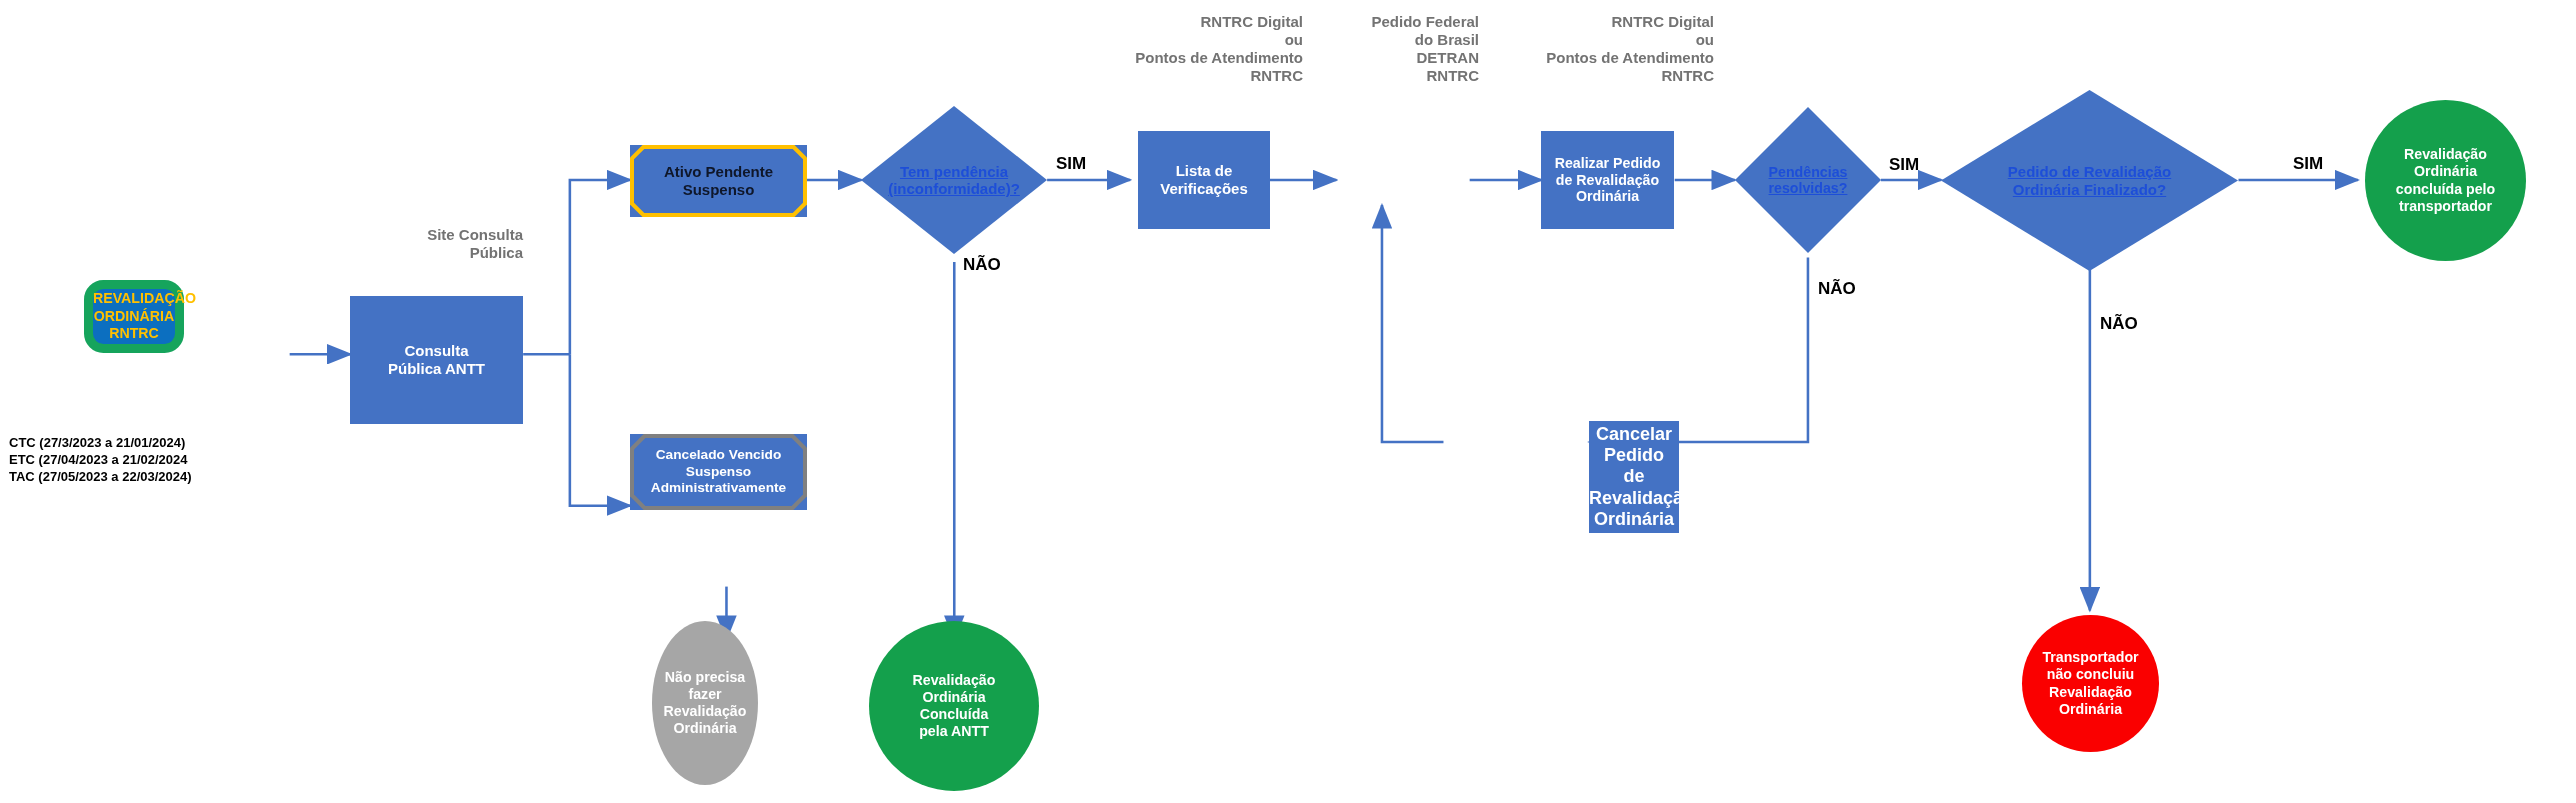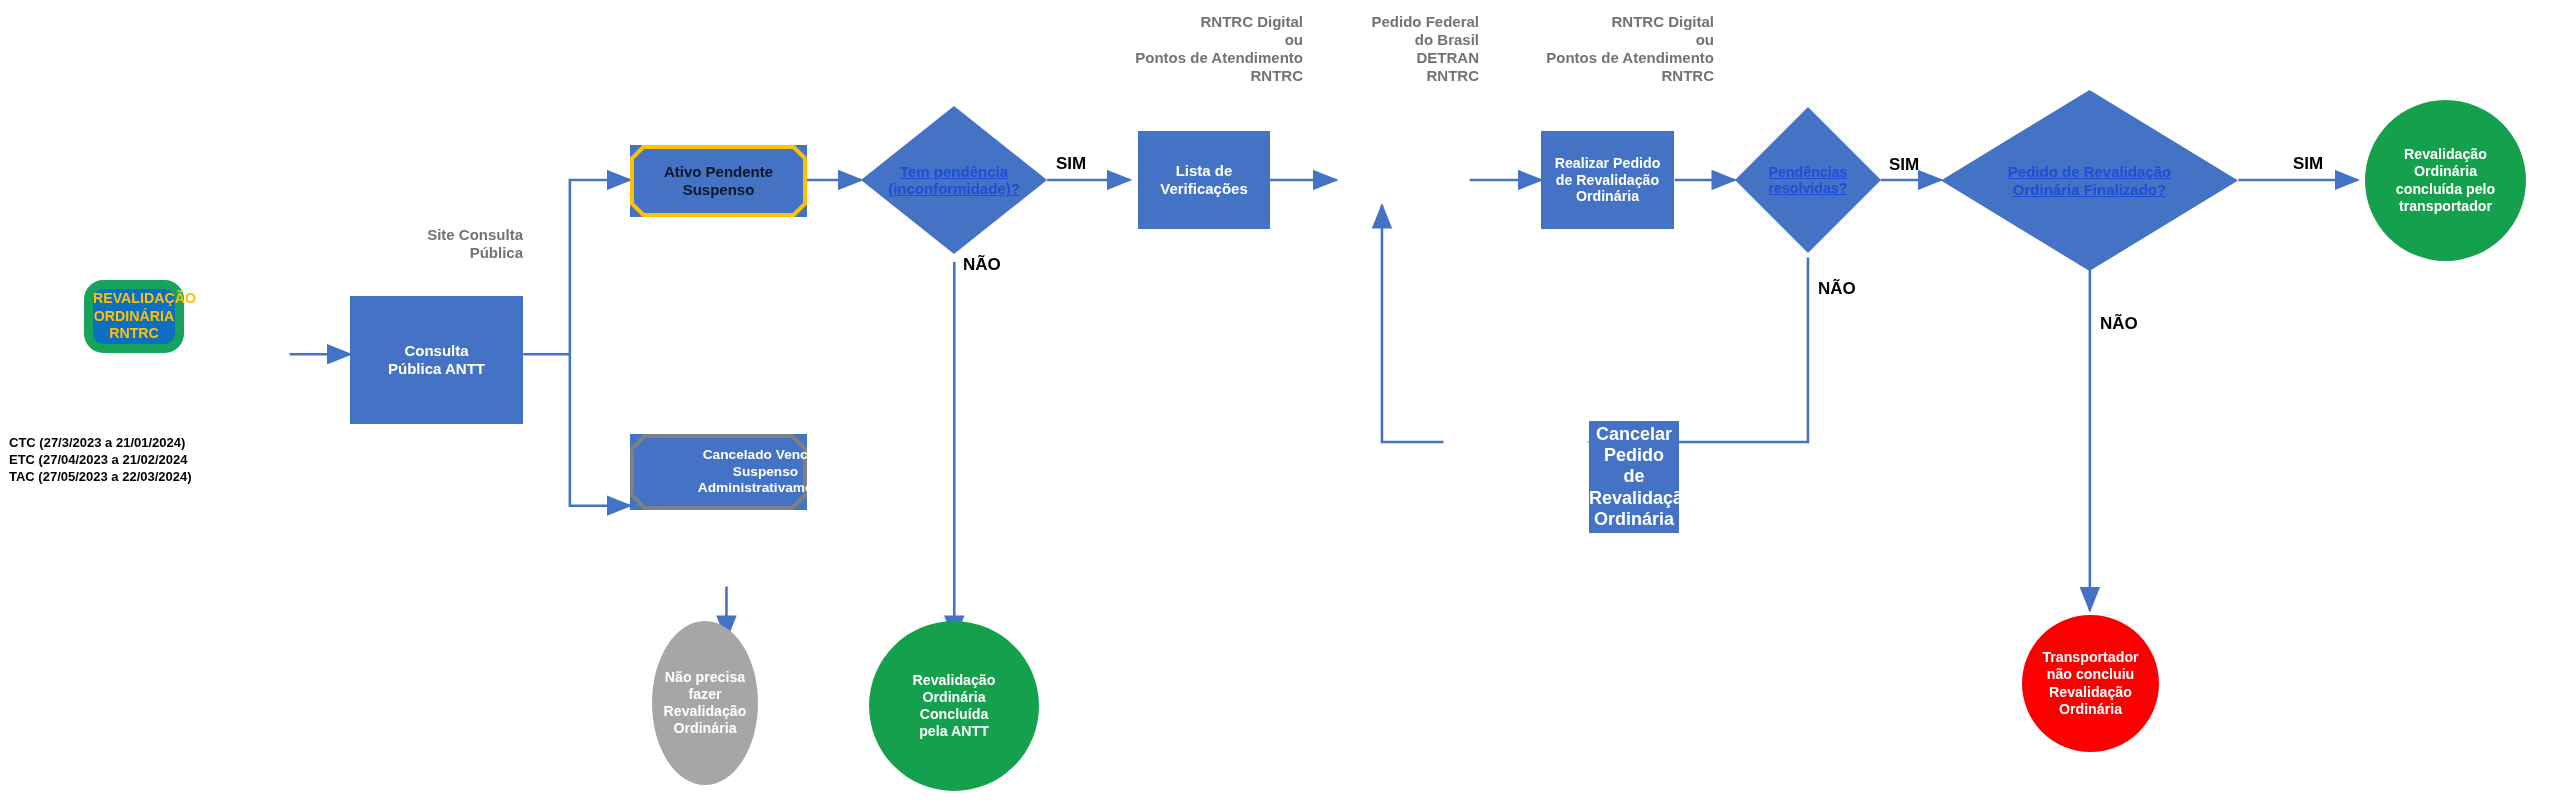--- a/index.html
+++ b/index.html
@@ -155,21 +155,21 @@
 Pendente
 Suspenso</span>
     </div>
   </div>
 
   <div class="statusbox" style="left:630px;top:434px;width:177px;height:76px;">
     <div style="position:absolute;inset:0;background:#808080;
          clip-path:polygon(13.7px 0,calc(100% - 13.7px) 0,100% 13.7px,100% calc(100% - 13.7px),calc(100% - 13.7px) 100%,13.7px 100%,0 calc(100% - 13.7px),0 13.7px);"></div>
     <div style="position:absolute;inset:4px;background:#4472C4;
          clip-path:polygon(11.4px 0,calc(100% - 11.4px) 0,100% 11.4px,100% calc(100% - 11.4px),calc(100% - 11.4px) 100%,11.4px 100%,0 calc(100% - 11.4px),0 11.4px);"></div>
-    <div class="sb-inner" style="color:#fff;font-weight:bold;font-size:13.7px;line-height:1.2;padding-left:47px;">
+    <div class="sb-inner" style="color:#fff;font-weight:bold;font-size:13.7px;line-height:1.2;">
       <span class="lbl">Cancelado
 Vencido
 Suspenso
 Administrativamente</span>
     </div>
   </div>
 
   <div class="node diamond" style="left:861px;top:106px;width:186px;height:148px;font-size:15px;">
     <div class="dshape"></div>
     <span class="lbl">Tem pendência

